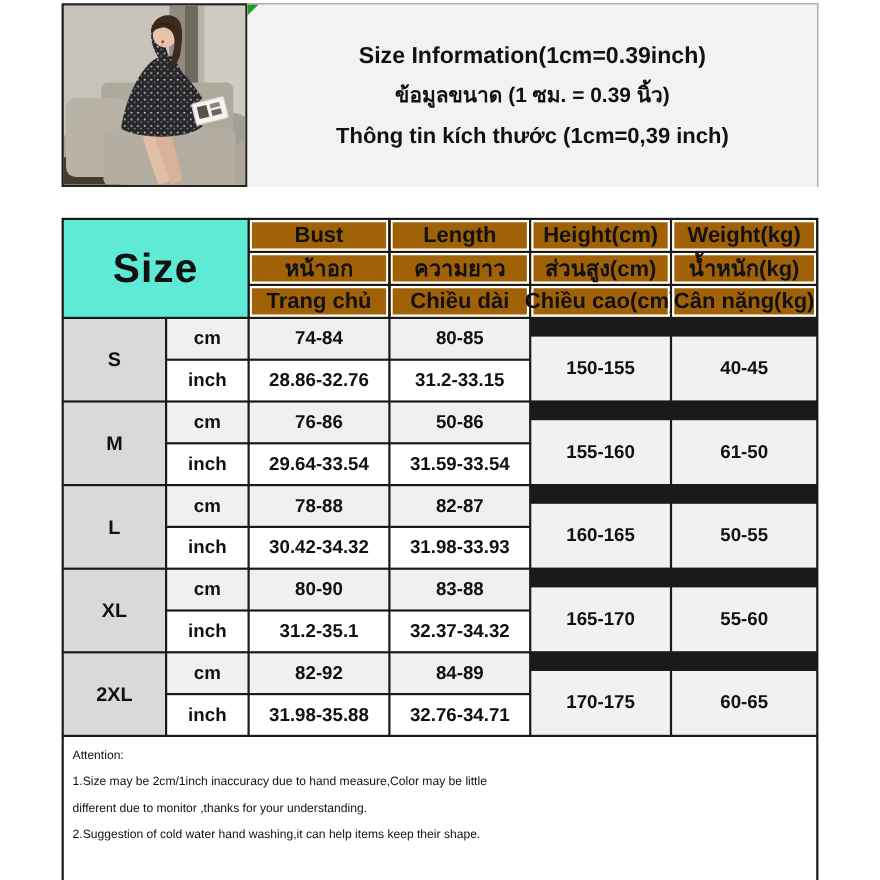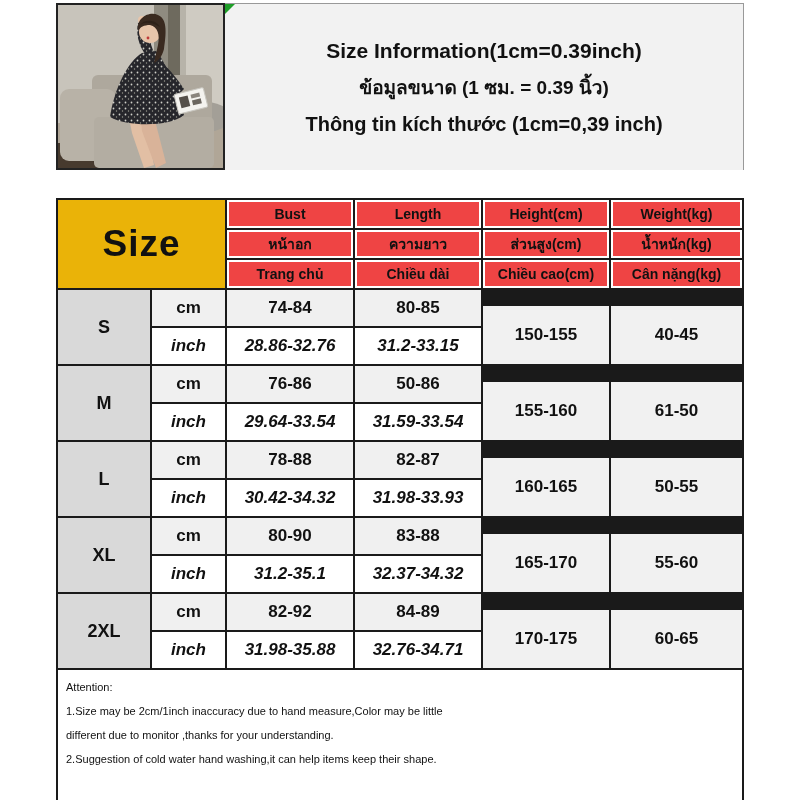--- a/index.html
+++ b/index.html
@@ -38,27 +38,27 @@
     display:grid;
     grid-template-columns:92px 73px 126px 126px 126px 131px;
     grid-template-rows:28px 28px 28px repeat(10,36px);
     gap:2px;
   }
   .cell{
     display:flex;align-items:center;justify-content:center;
     font-weight:bold;font-size:17px;white-space:nowrap;
   }
   .size-big{
-    grid-column:1/3;grid-row:1/4;background:#eab308;font-size:37px;
+    grid-column:1/3;grid-row:1/4;background:#5eead4;font-size:37px;
     letter-spacing:1px;
   }
-  .h-cell{background:#ef4444;box-shadow:inset 0 0 0 2px #ffffff;font-size:14px;}
+  .h-cell{background:#a16207;box-shadow:inset 0 0 0 2px #ffffff;font-size:20px;}
   .size-cell{grid-row:span 2;background:#d9d9d9;font-size:18px;}
   .cm-bg{background:#f0f0f0;}
-  .inch-bg{background:#ffffff;font-style:italic;}
+  .inch-bg{background:#ffffff;}
   .merged{grid-row:span 2;background:#f1f1f1;margin-top:16px;}
 
   
   .attention{
     width:688px;box-sizing:border-box;min-height:152px;background:#fff;
     border:2px solid #1a1a1a;border-top:none;
     padding:5px 8px;font-size:11px;line-height:24px;
   }
   .attention div{white-space:nowrap;}
 </style>

